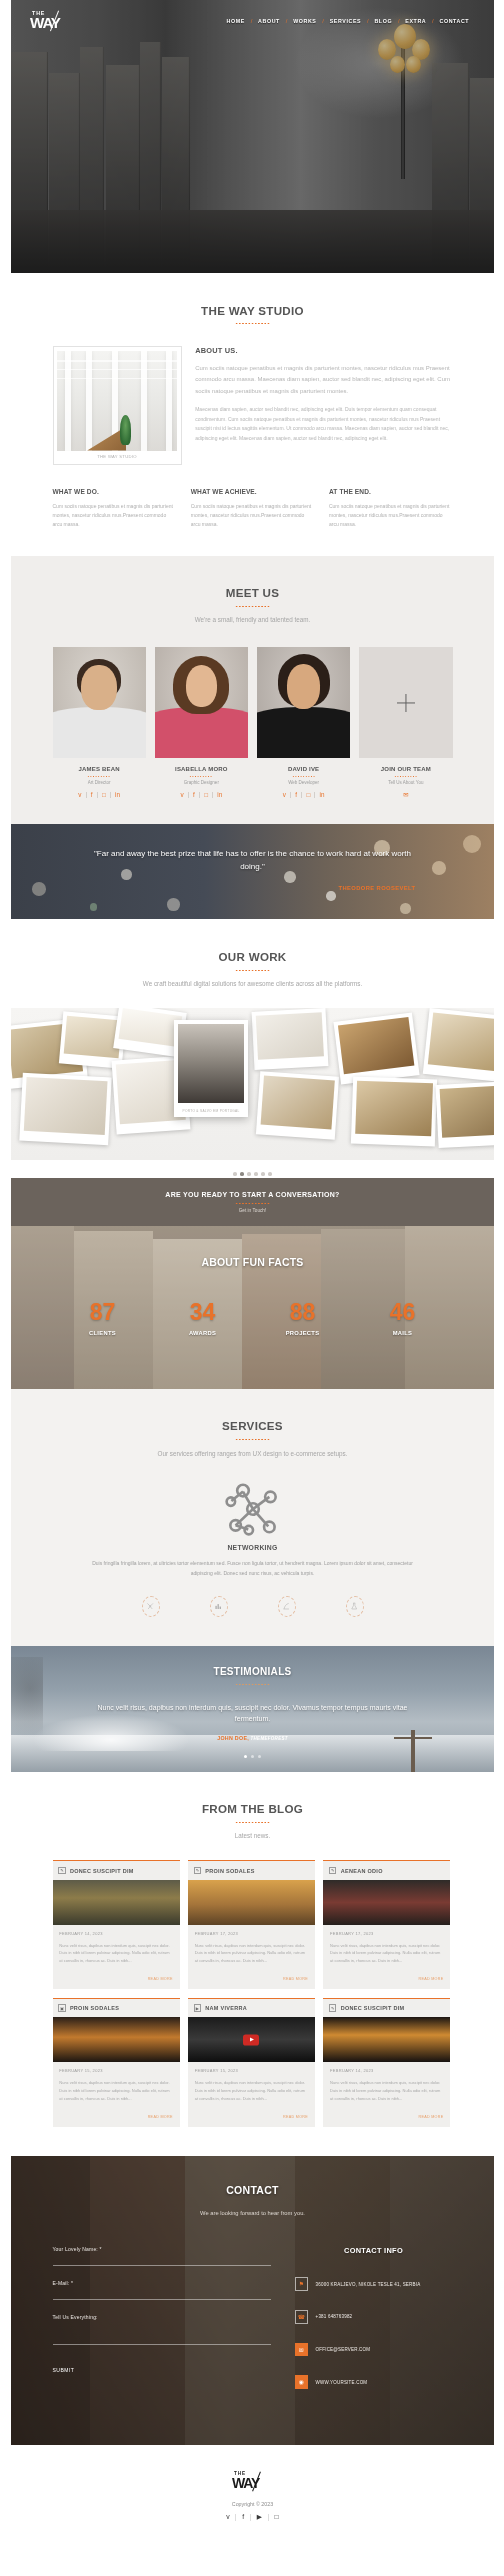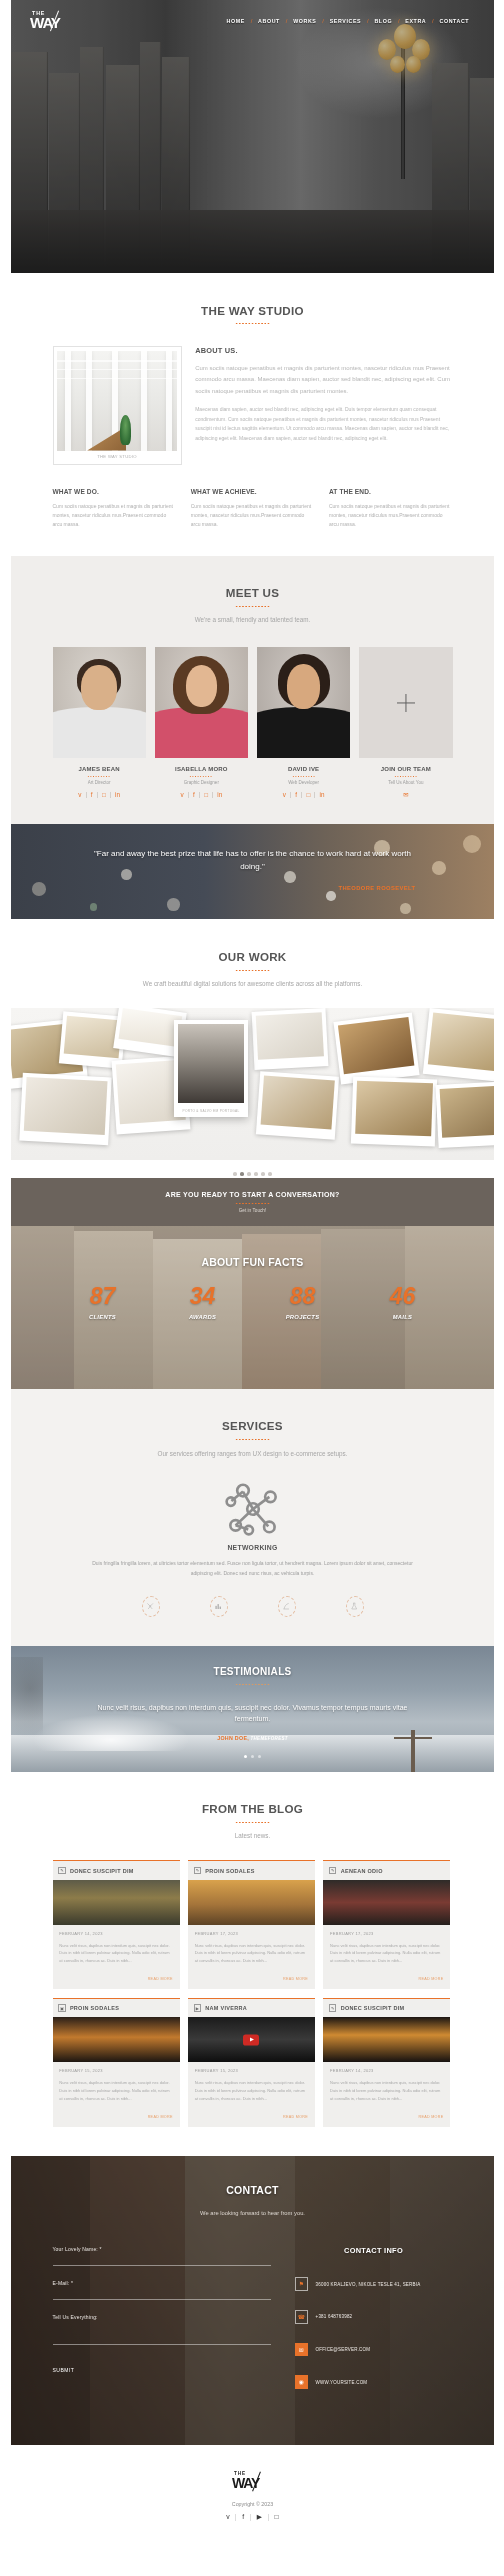--- a/index.html
+++ b/index.html
@@ -242,21 +242,21 @@
   .facts {
     position:relative; height:163px; overflow:hidden;
     background: linear-gradient(180deg,#b9ad9d 0%, #a3968a 55%, #8a7e72 100%);
   }
   .facts .street { position:absolute; inset:0; }
   .facts .bldg { position:absolute; bottom:0; }
   .facts .tint { position:absolute; inset:0; background: rgba(90,78,70,.28); }
   .facts .fin { position:relative; z-index:4; text-align:center; padding-top:30.5px; }
   .facts h3 { color:#fff; font-size:10.5px; font-weight:bold; letter-spacing:0.2px;
     text-shadow:0 0.5px 2.6px rgba(0,0,0,.45); }
-  .counters { display:flex; margin-top:17px;font-style:italic; }
+  .counters { display:flex; margin-top:33px; }
   .counters .c { flex:1; text-align:center; }
   .counters .num {
     color:#e8722a; font-size:23px; font-weight:bold; line-height:1;
     text-shadow: 0 0.5px 2.1px rgba(0,0,0,.25);
   }
   .counters .lbl { color:#fff; font-size:5.8px; font-weight:bold; margin-top:5.3px; letter-spacing:0.3px;
     text-shadow:0 0.5px 1.6px rgba(0,0,0,.4); }
 
   
   .services { background:#f3f2f0; padding: 30.5px 0 29.4px; }

